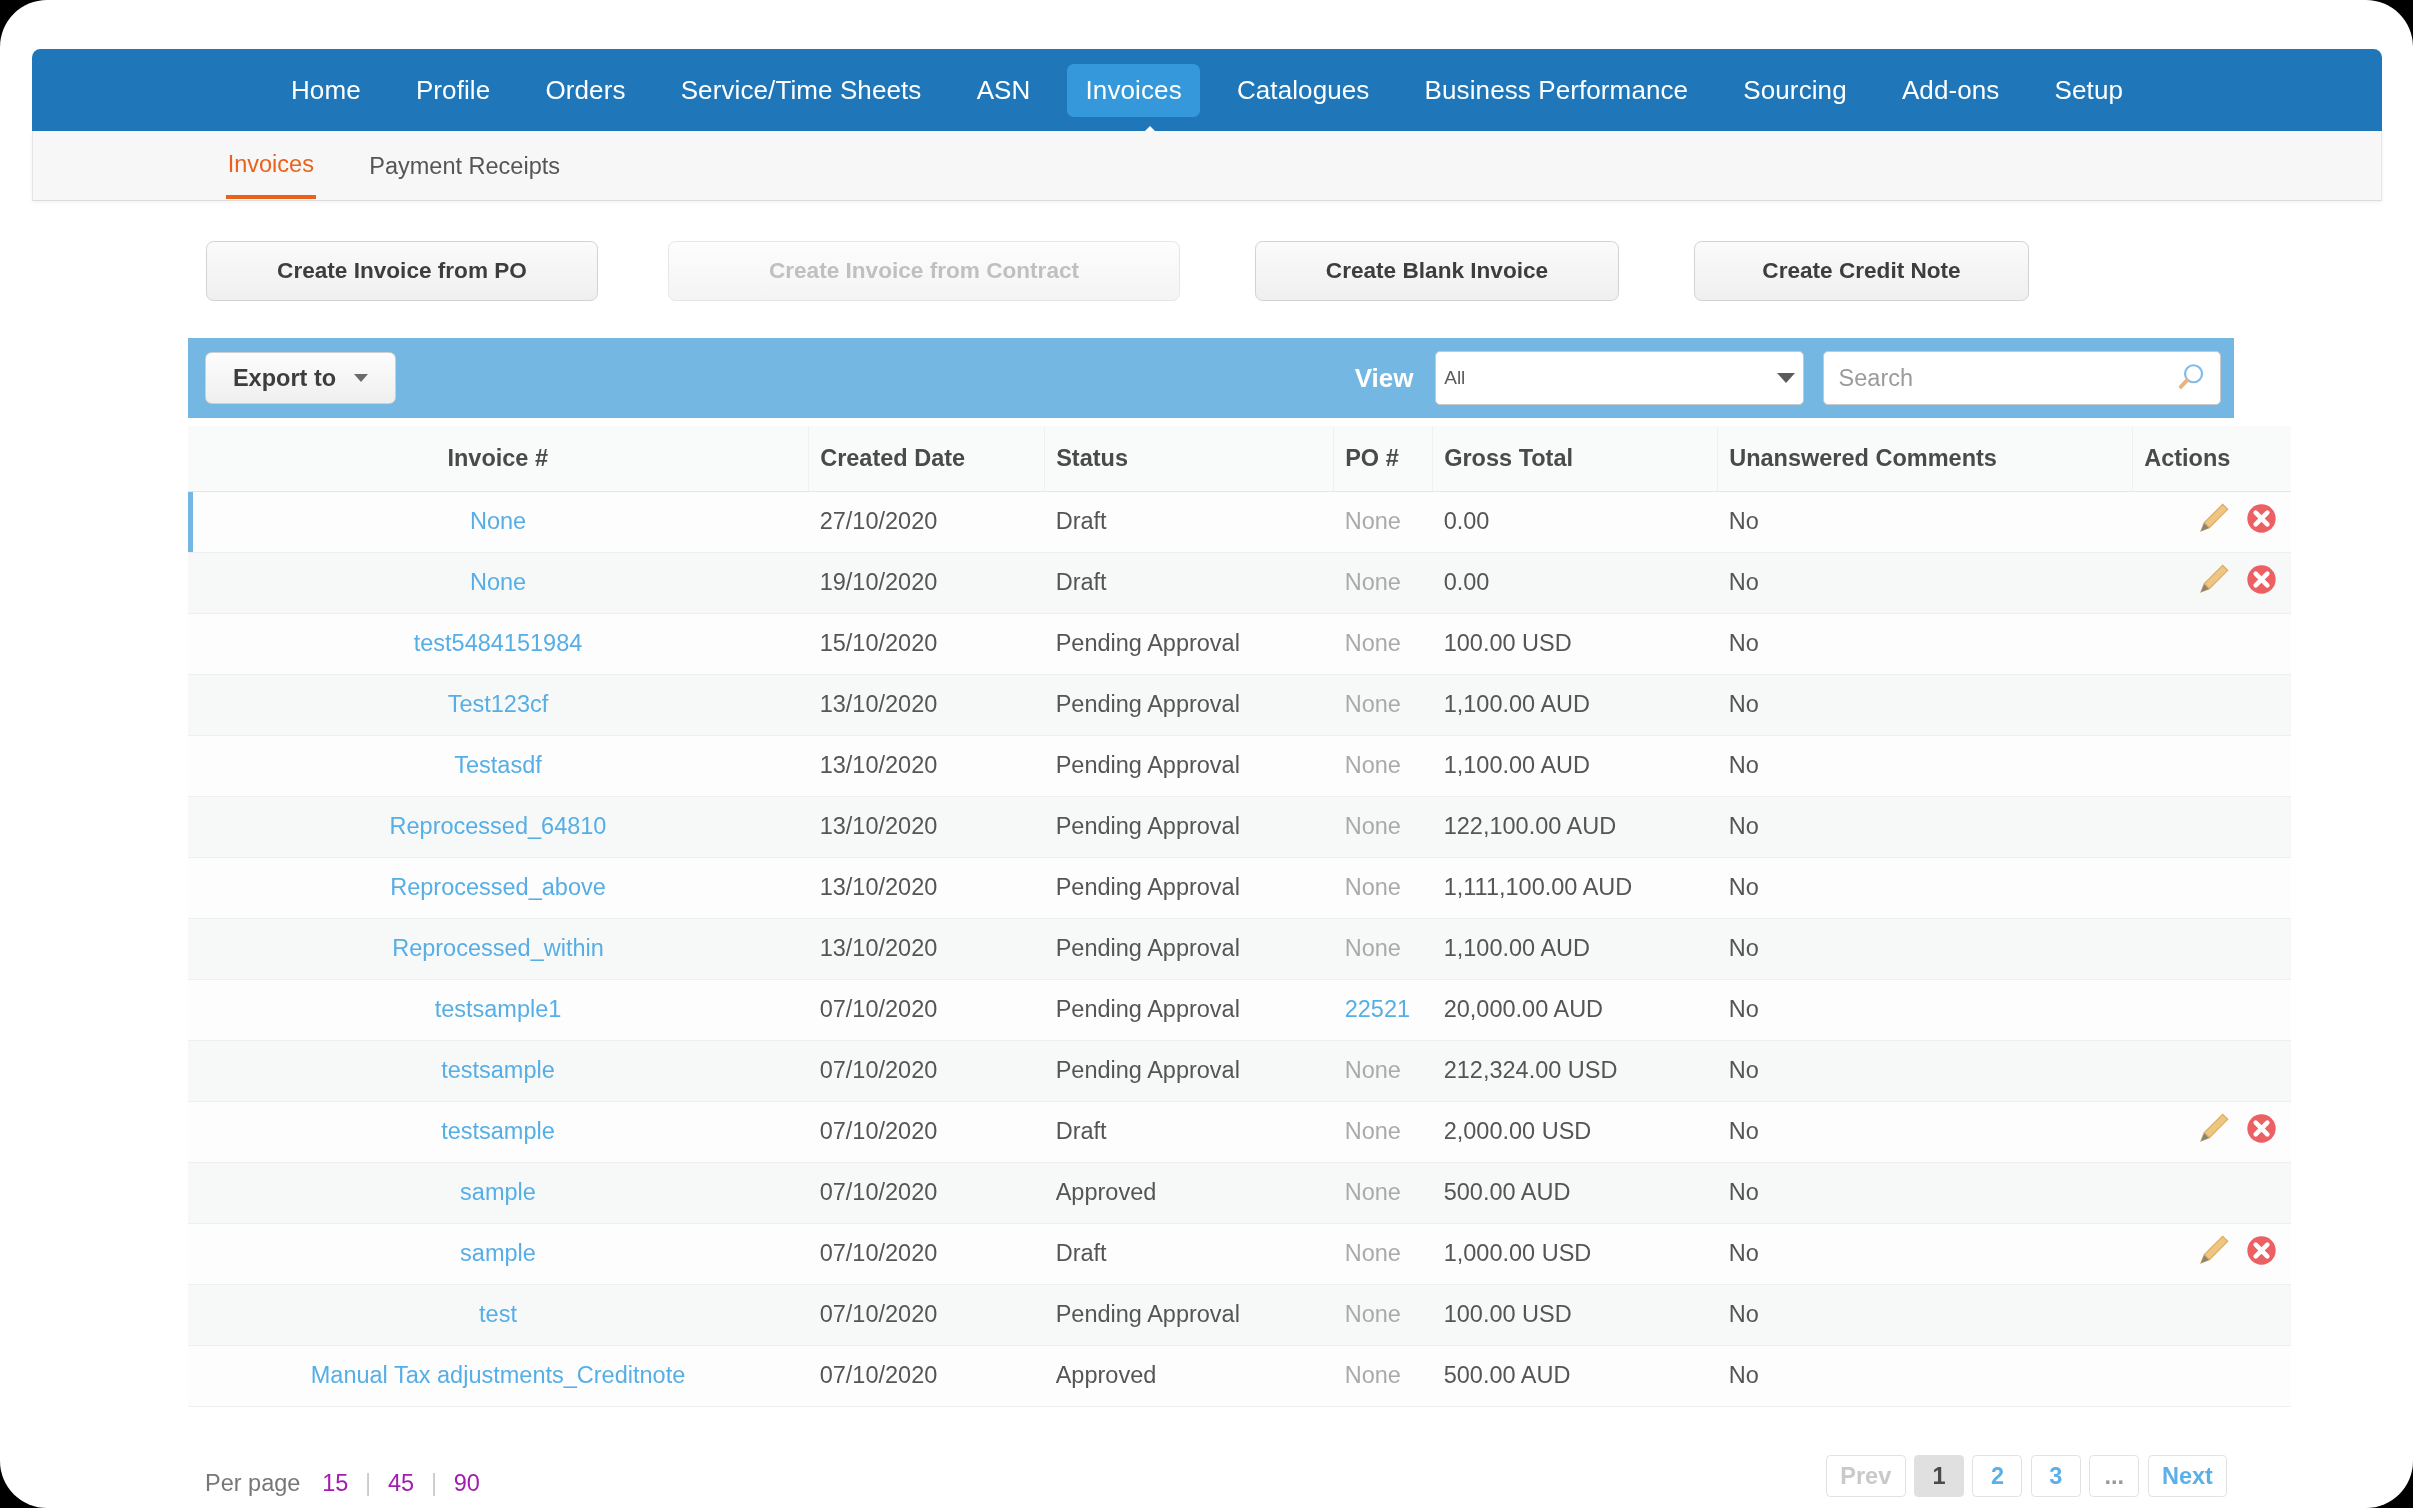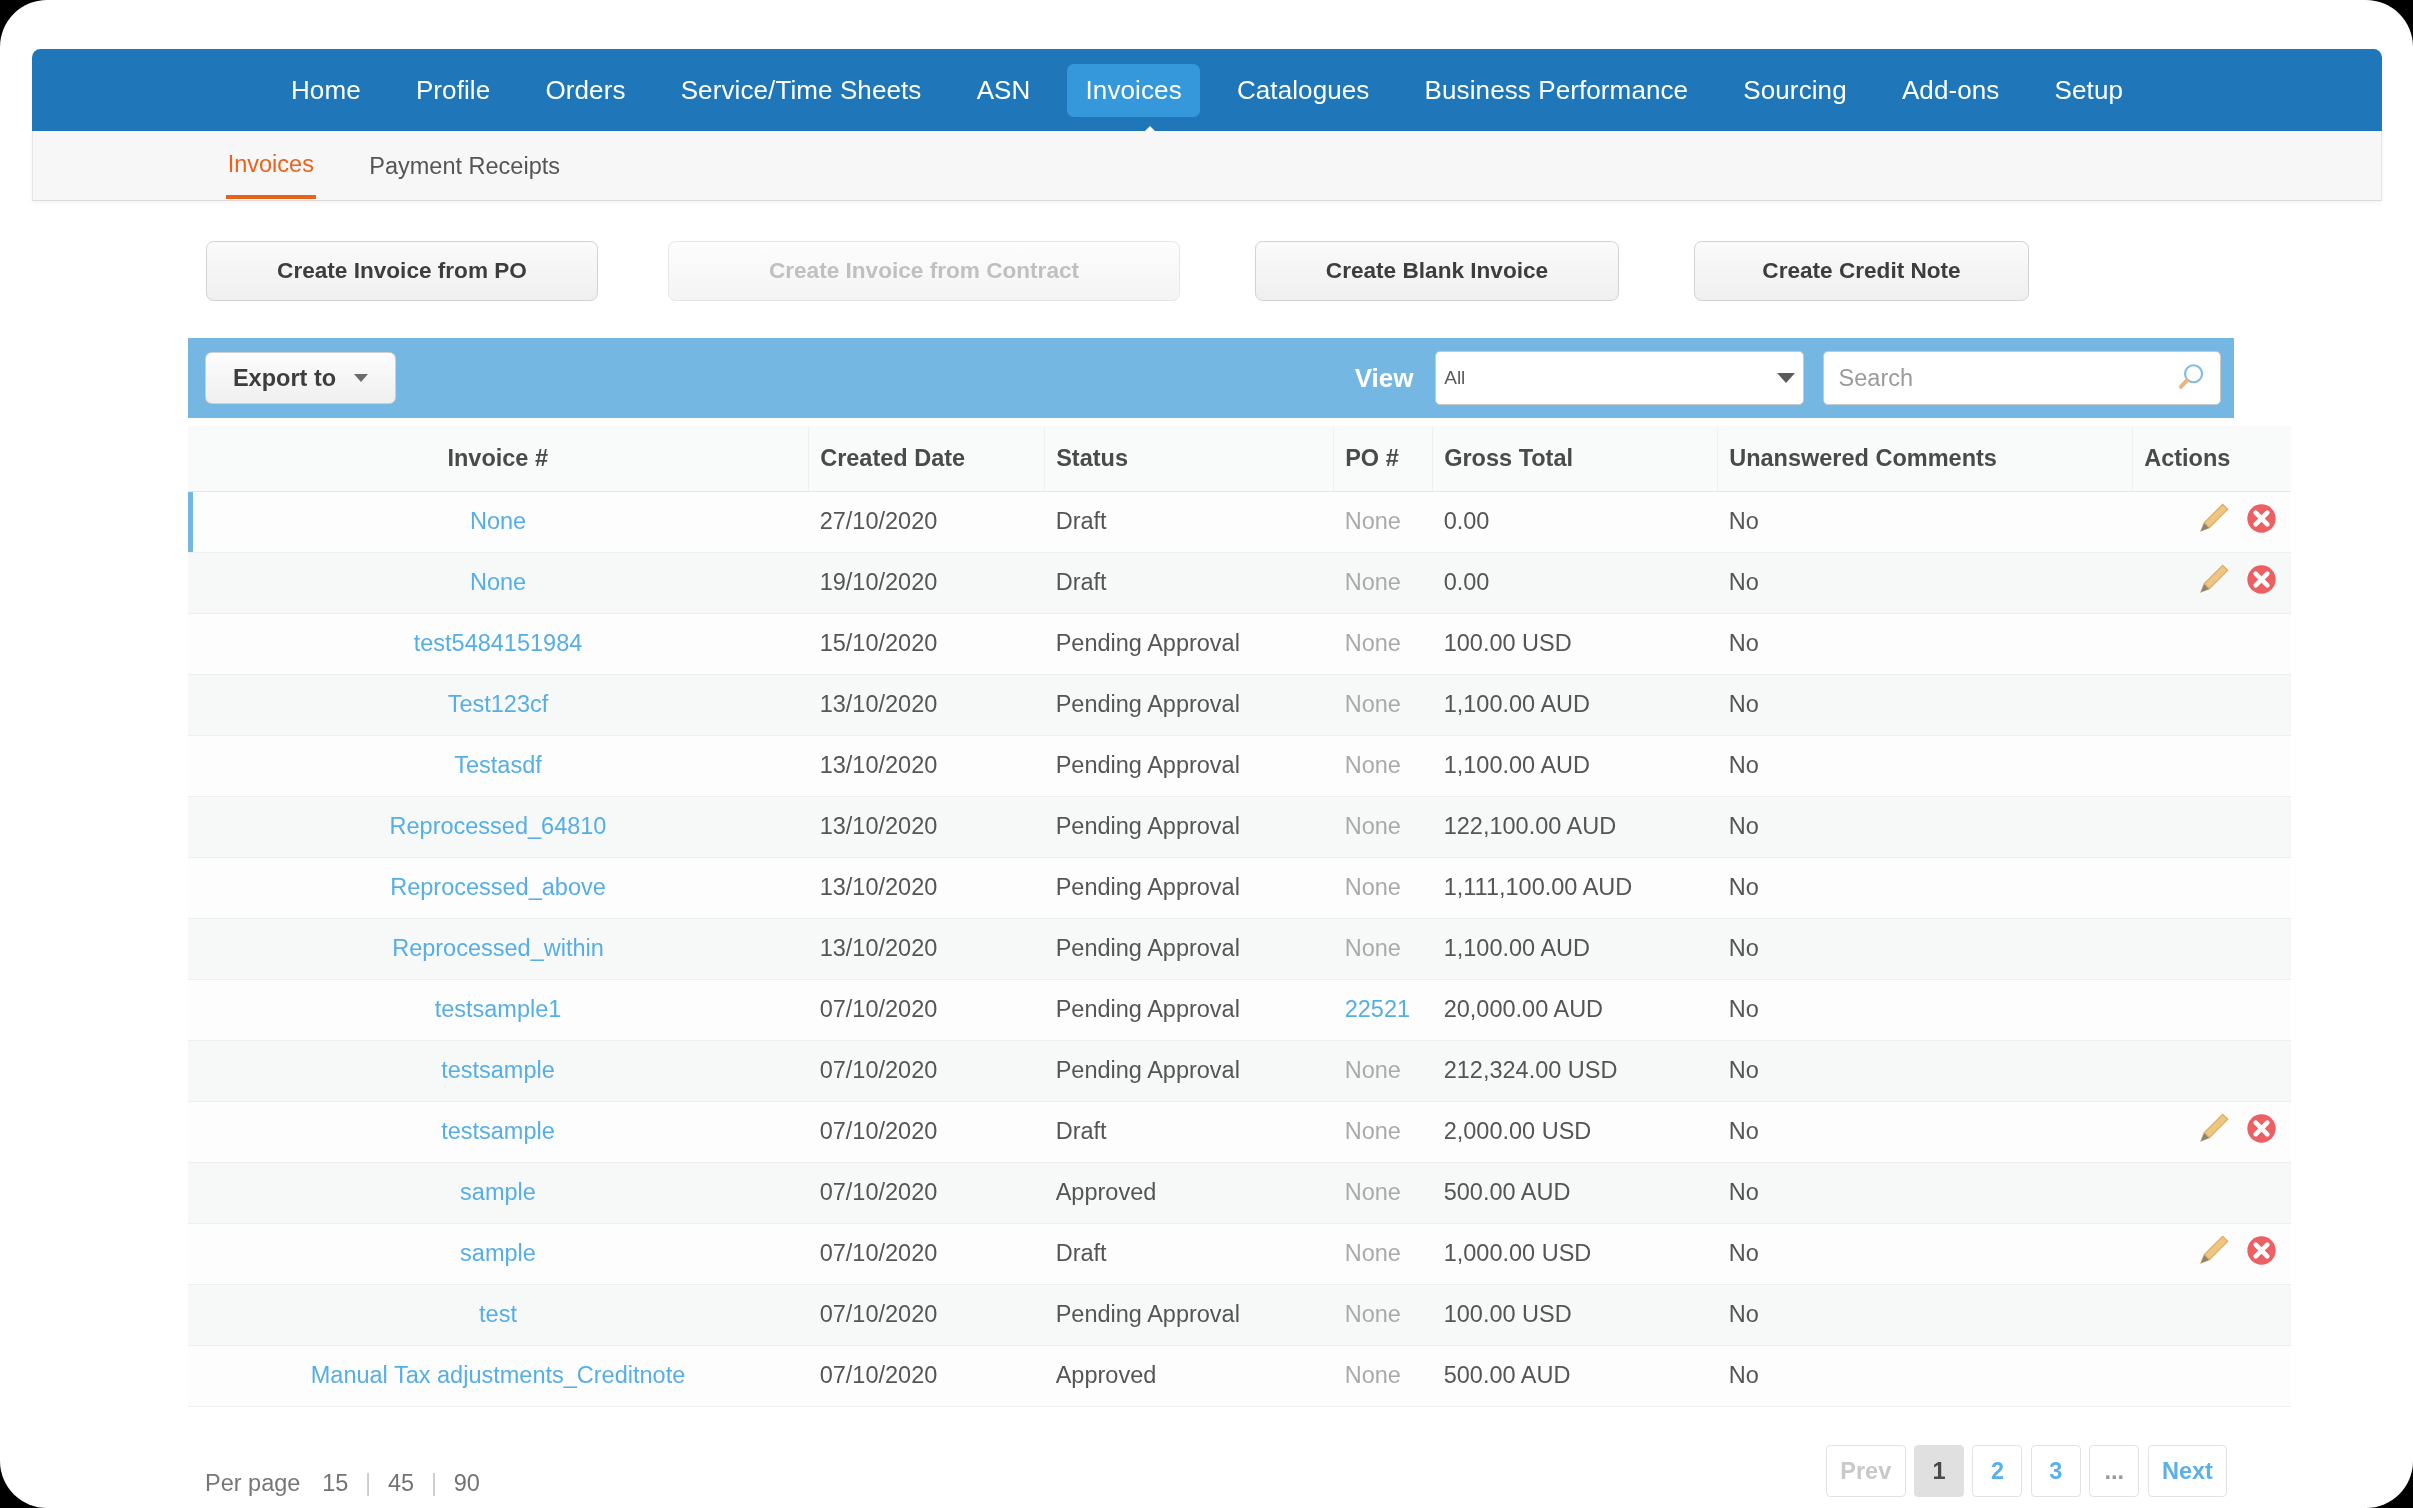--- a/index.html
+++ b/index.html
@@ -286,37 +286,37 @@
   .per-page {
     display: flex;
     align-items: center;
     gap: 0px;
     font-size: 23.5px;
     color: #777777;
     padding-left: 17px;
   }
   .per-page .pp-label { margin-right: 18.4px; }
   .per-page a {
-    color: #737373;
+    color: #a21caf;
     text-decoration: none;
     cursor: pointer;
     padding: 0 3.4px;
   }
   .per-page .sep { color: #cccccc; margin: 0 13.4px; }
 
   .pager {
     margin-left: auto;
     display: flex;
     align-items: center;
     gap: 8.4px;
     padding-right: 6.7px;
   }
   .pg {
     min-width: 50px;
-    height: 52px;
+    height: 42px;
     border: 0.8px solid #e2e2e2;
     background: #ffffff;
     border-radius: 4.2px;
     display: flex;
     align-items: center;
     justify-content: center;
     font-size: 23.5px;
     font-weight: bold;
     color: #5bb0e8;
     padding: 0 13.4px;

